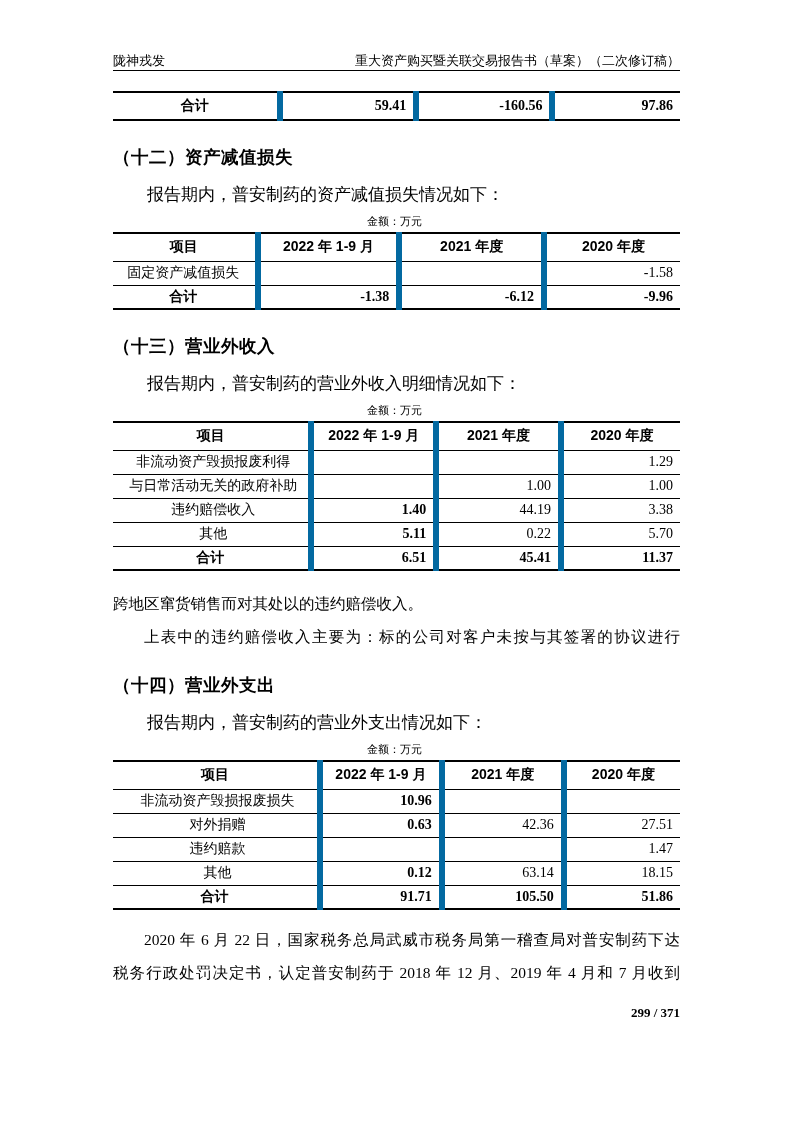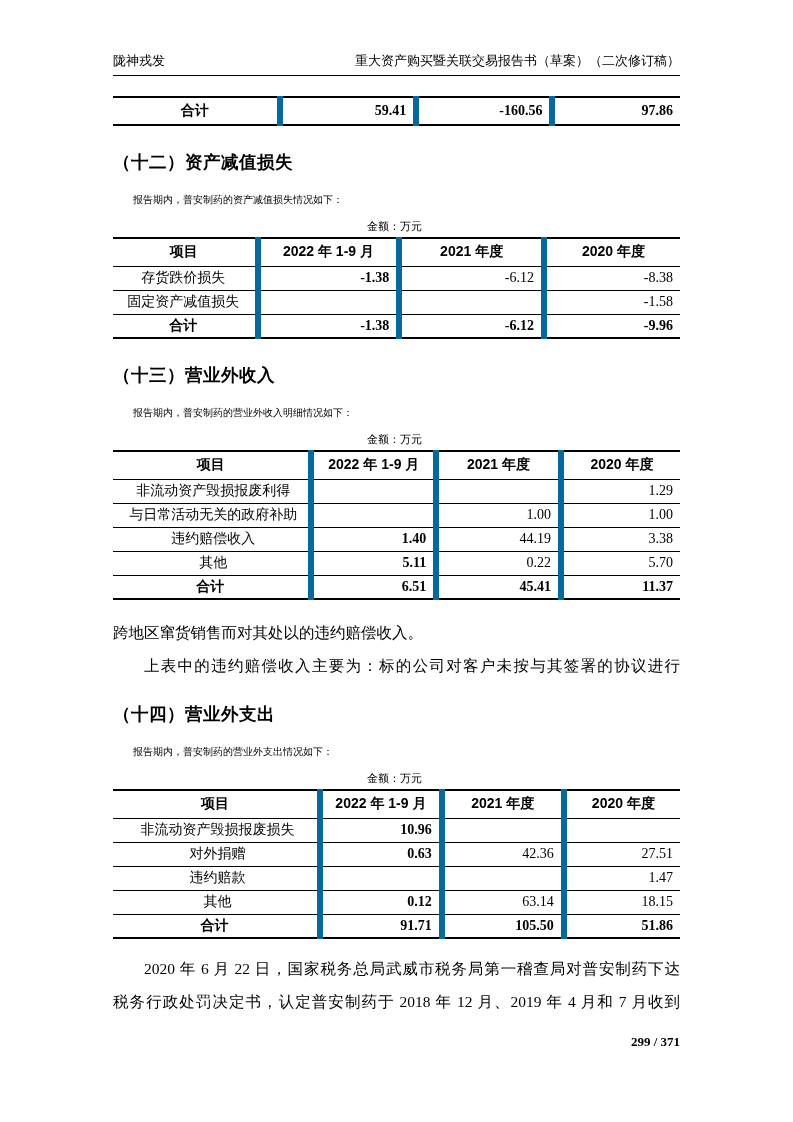--- a/index.html
+++ b/index.html
@@ -7,21 +7,21 @@
   body {
     width: 793px; height: 1122px;
     color: #000;
     font-family: "Liberation Serif", "DejaVu Serif", serif;
   }
   .page { position: relative; width: 793px; height: 1122px; overflow: hidden; background: #fff; }
   .content { margin: 0 113px; width: 567px; }
 
   .doc-header {
     display: flex; justify-content: space-between; align-items: flex-start;
-    padding-top: 52px; padding-bottom: 5px;
+    padding-top: 52px; 
     border-bottom: 1.5px solid #000;
     font-size: 13px;
   }
 
   .fin-table {
     width: 100%; border-collapse: collapse; table-layout: fixed;
     border-top: 2.5px solid #000; border-bottom: 2.5px solid #000;
     font-size: 14px; margin-top: 2px;
   }
   .fin-table th {
@@ -45,21 +45,21 @@
   .item { text-align: center; padding-left: 6px; }
   .item.center { text-align: center; padding-left: 0; }
   .total td { font-weight: 700; }
   .total .item { text-align: center; padding-left: 0; font-family: "Liberation Sans", "DejaVu Sans", sans-serif; }
 
   .section-heading {
     font-family: "Liberation Sans", "DejaVu Sans", sans-serif;
     font-size: 17.5px; font-weight: 700;
     margin: 24px 0 0 0; letter-spacing: 0.5px;
   }
-  .intro { font-size: 10px; margin: 14px 0 0 0; text-indent: 2em; line-height: 24px; }
+  .intro { font-size: 17px; margin: 14px 0 0 0; text-indent: 2em; line-height: 24px; }
   .unit-note { font-size: 11px; text-align: center; margin: 7px 4px 3px 0; }
 
   .para { font-size: 15.5px; line-height: 33px; margin: 0; }
   .para-block { margin-top: 13px; }
   .indent { text-indent: 2em; }
   .jl { text-align: justify; text-align-last: justify; }
 
   .page-number {
     font-size: 13px; font-weight: 700; text-align: right; margin-top: 16px;
     font-family: "Liberation Serif", "DejaVu Serif", serif;
@@ -103,26 +103,20 @@
           <col style="width:25%">
           <col style="width:25.5%">
           <col style="width:24%">
         </colgroup>
       <tbody>
           <tr>
         <th>项目</th>
         <th>2022 年 1-9 月</th>
         <th>2021 年度</th>
         <th>2020 年度</th>
-      </tr>
-      <tr>
-        <td class="item center">存货跌价损失</td>
-        <td class="num b">-1.38</td>
-        <td class="num">-6.12</td>
-        <td class="num">-8.38</td>
       </tr>
       <tr>
         <td class="item center">固定资产减值损失</td>
         <td class="num b"></td>
         <td class="num"></td>
         <td class="num">-1.58</td>
       </tr>
       <tr class="total">
         <td class="item">合计</td>
         <td class="num">-1.38</td>

